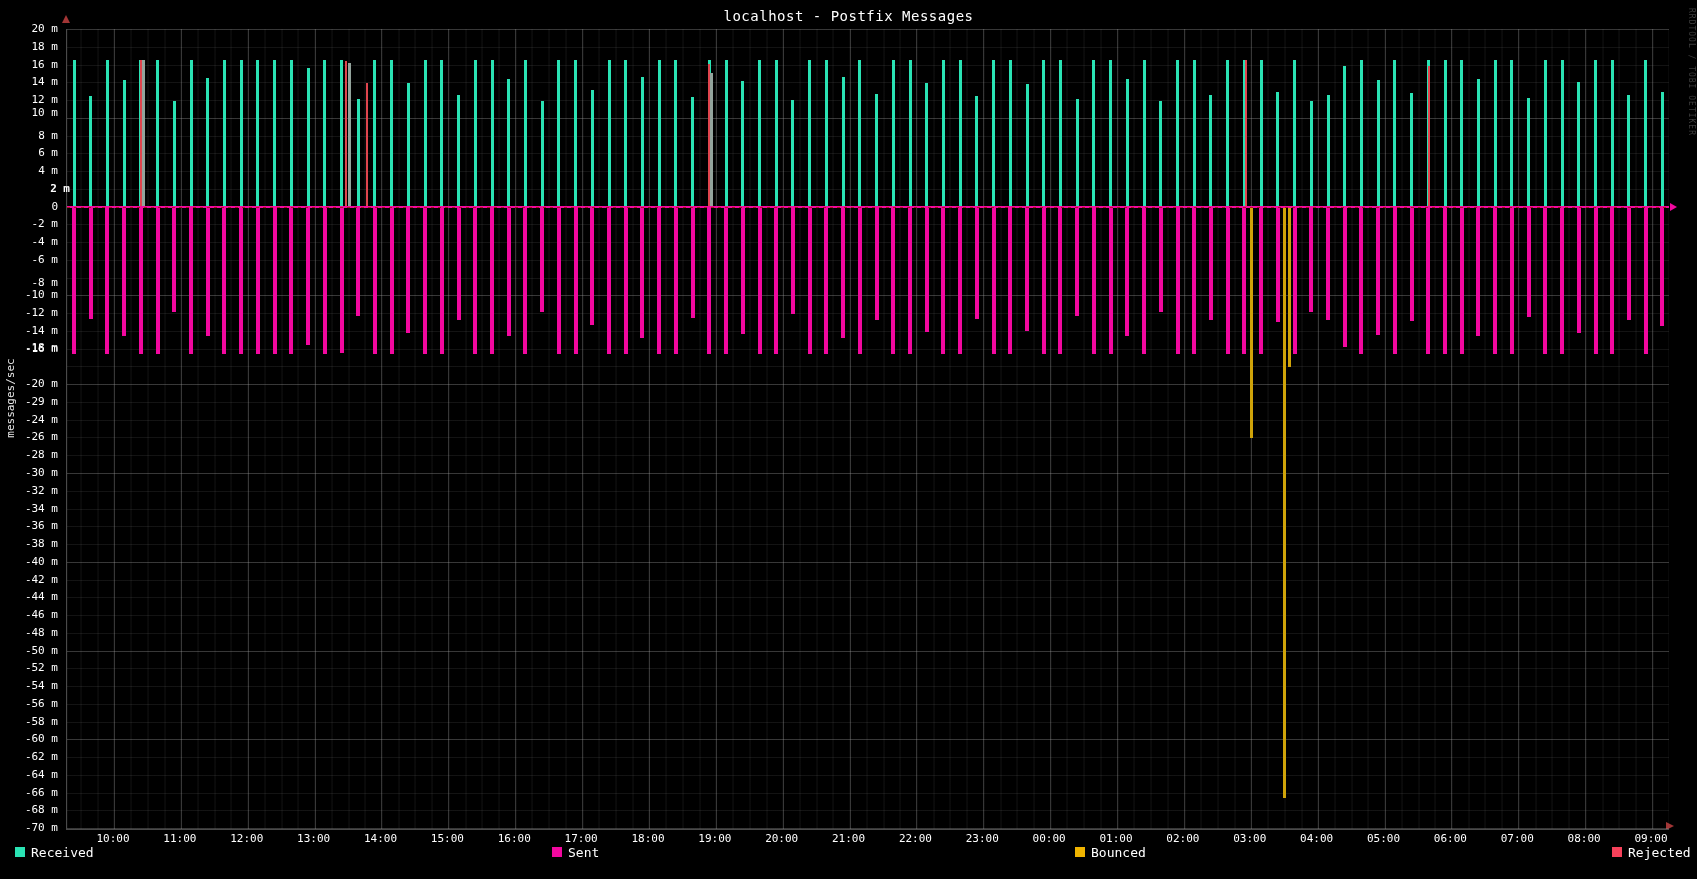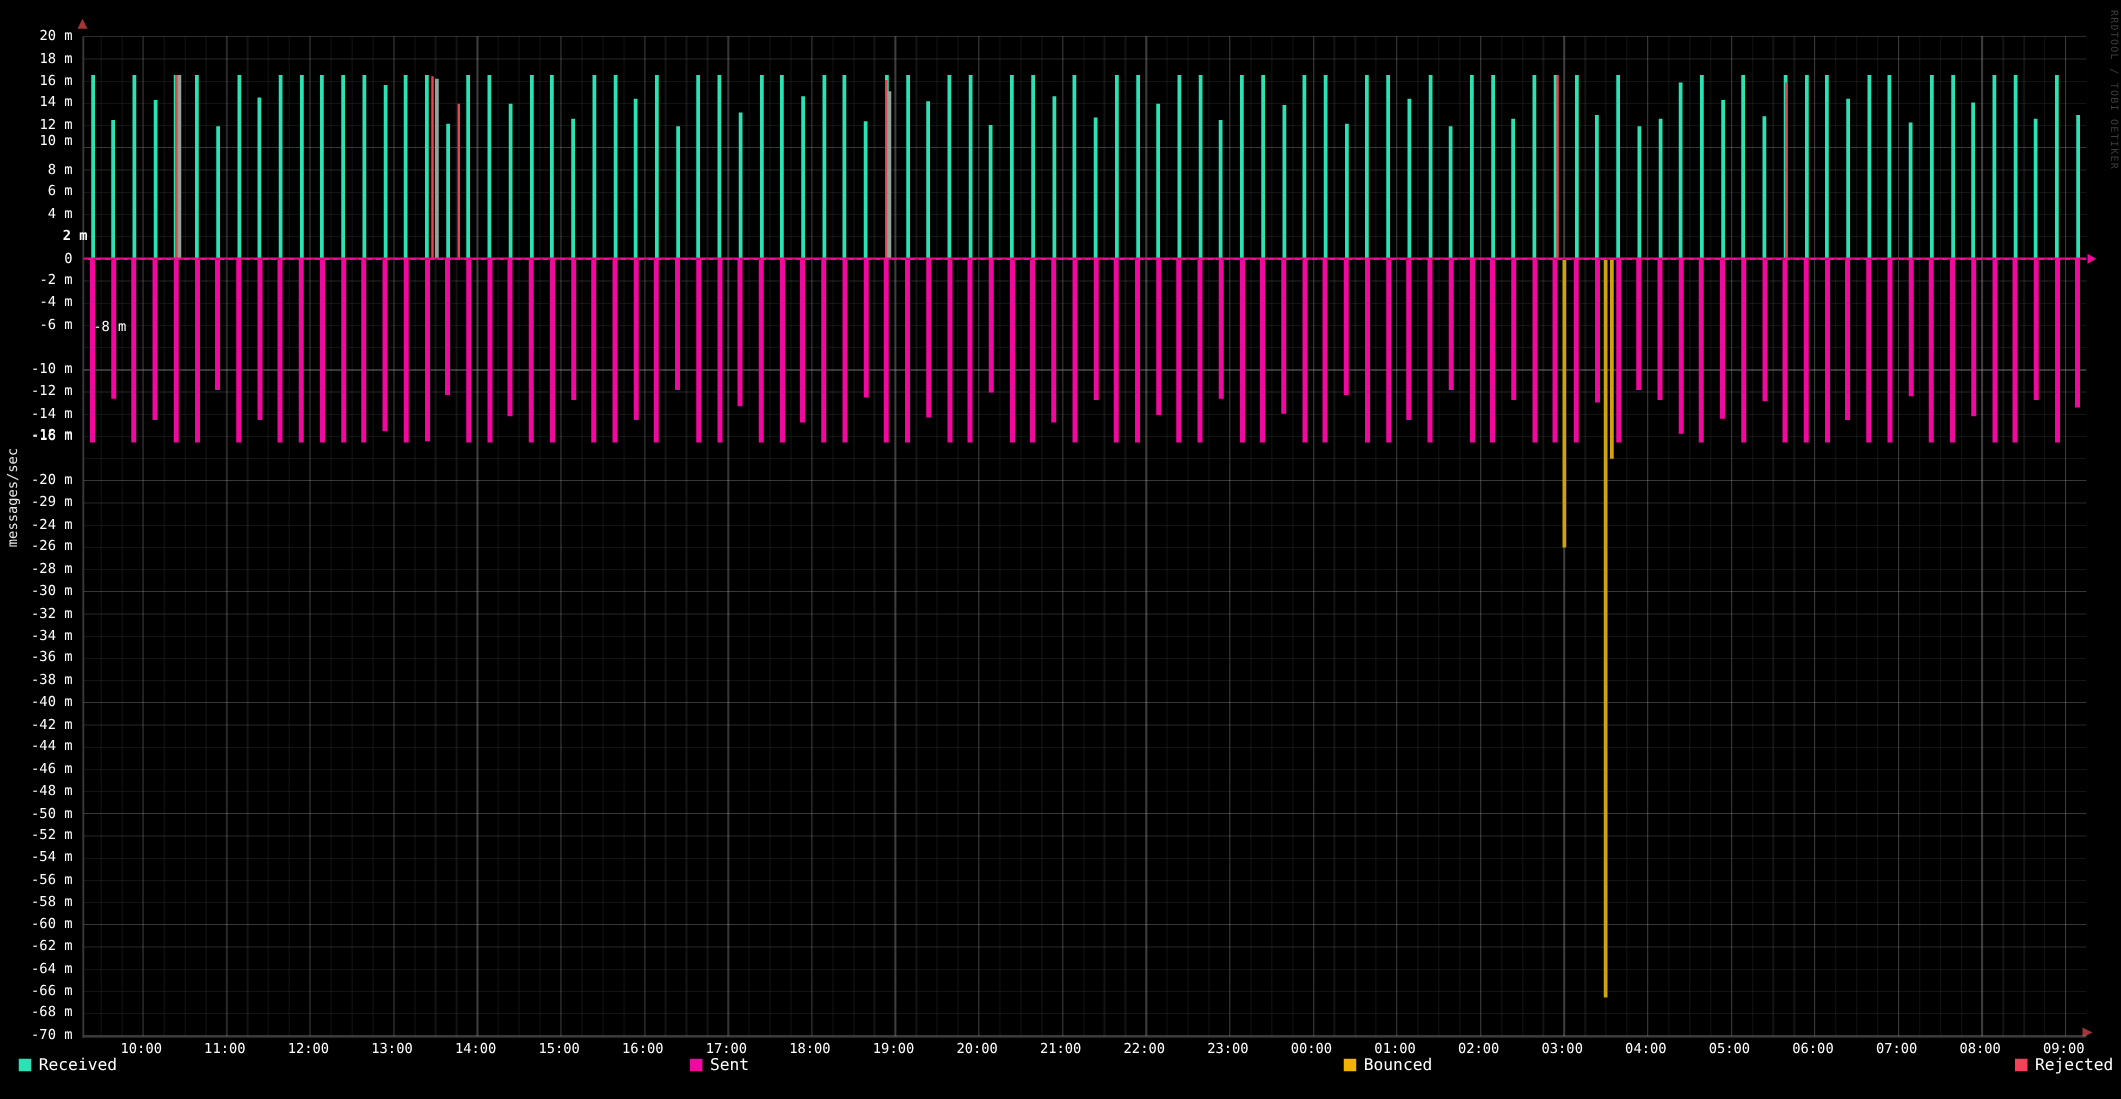--- a/index.html
+++ b/index.html
@@ -52,20 +52,21 @@
   }
   .arrow { position:absolute; width:0; height:0; }
   #y-arrow { left:62px; top:15px; border-left:4px solid transparent; border-right:4px solid transparent; border-bottom:8px solid #a23535; }
   #x-arrow { left:1666px; top:822px; border-top:4px solid transparent; border-bottom:4px solid transparent; border-left:8px solid #a23535; }
   #zero-arrow { left:1670px; top:203px; border-top:4px solid transparent; border-bottom:4px solid transparent; border-left:7px solid #f2089f; }
 </style>
 </head>
 <body>
 
 <div id="graph">
+  <div id="title">localhost - Postfix Messages</div>
   <div id="ylab">messages/sec</div>
   <div id="watermark">RRDTOOL / TOBI OETIKER</div>
 
   <div class="arrow" id="y-arrow"></div>
   <div class="arrow" id="x-arrow"></div>
   <div class="arrow" id="zero-arrow"></div>
 
   <div id="plot">
     <div id="spikes-layer">
         <div class="spike" style="left: 5.5px; width: 3px; background: rgb(42, 227, 180); top: 30.592px; height: 147.408px;"></div>
@@ -285,21 +286,21 @@
       <div class="ytick" style="left: 0px; top: 94.04px;">12 m</div>
       <div class="ytick" style="left: 0px; top: 107px;">10 m</div>
       <div class="ytick" style="left: 0px; top: 129.56px;">8 m</div>
       <div class="ytick" style="left: 0px; top: 147.32px;">6 m</div>
       <div class="ytick" style="left: 0px; top: 165.08px;">4 m</div>
       <div class="ytick" style="left: 12px; top: 182.84px; font-weight: bold;">2 m</div>
       <div class="ytick" style="left: 0px; top: 200.6px;">0</div>
       <div class="ytick" style="left: 0px; top: 218.36px;">-2 m</div>
       <div class="ytick" style="left: 0px; top: 236.12px;">-4 m</div>
       <div class="ytick" style="left: 0px; top: 253.88px;">-6 m</div>
-      <div class="ytick" style="left: 0px; top: 256px; padding-left: 43px;">-8 m</div>
+      <div class="ytick" style="left: 0px; top: 277px;">-8 m</div>
       <div class="ytick" style="left: 0px; top: 289.4px;">-10 m</div>
       <div class="ytick" style="left: 0px; top: 307.16px;">-12 m</div>
       <div class="ytick" style="left: 0px; top: 324.92px;">-14 m</div>
       <div class="ytick" style="left: 0px; top: 342.68px;">-16 m</div>
       <div class="ytick" style="left: 0px; top: 342px;">-18 m</div>
       <div class="ytick" style="left: 0px; top: 378.2px;">-20 m</div>
       <div class="ytick" style="left: 0px; top: 395.96px;">-29 m</div>
       <div class="ytick" style="left: 0px; top: 413.72px;">-24 m</div>
       <div class="ytick" style="left: 0px; top: 431.48px;">-26 m</div>
       <div class="ytick" style="left: 0px; top: 449.24px;">-28 m</div>

